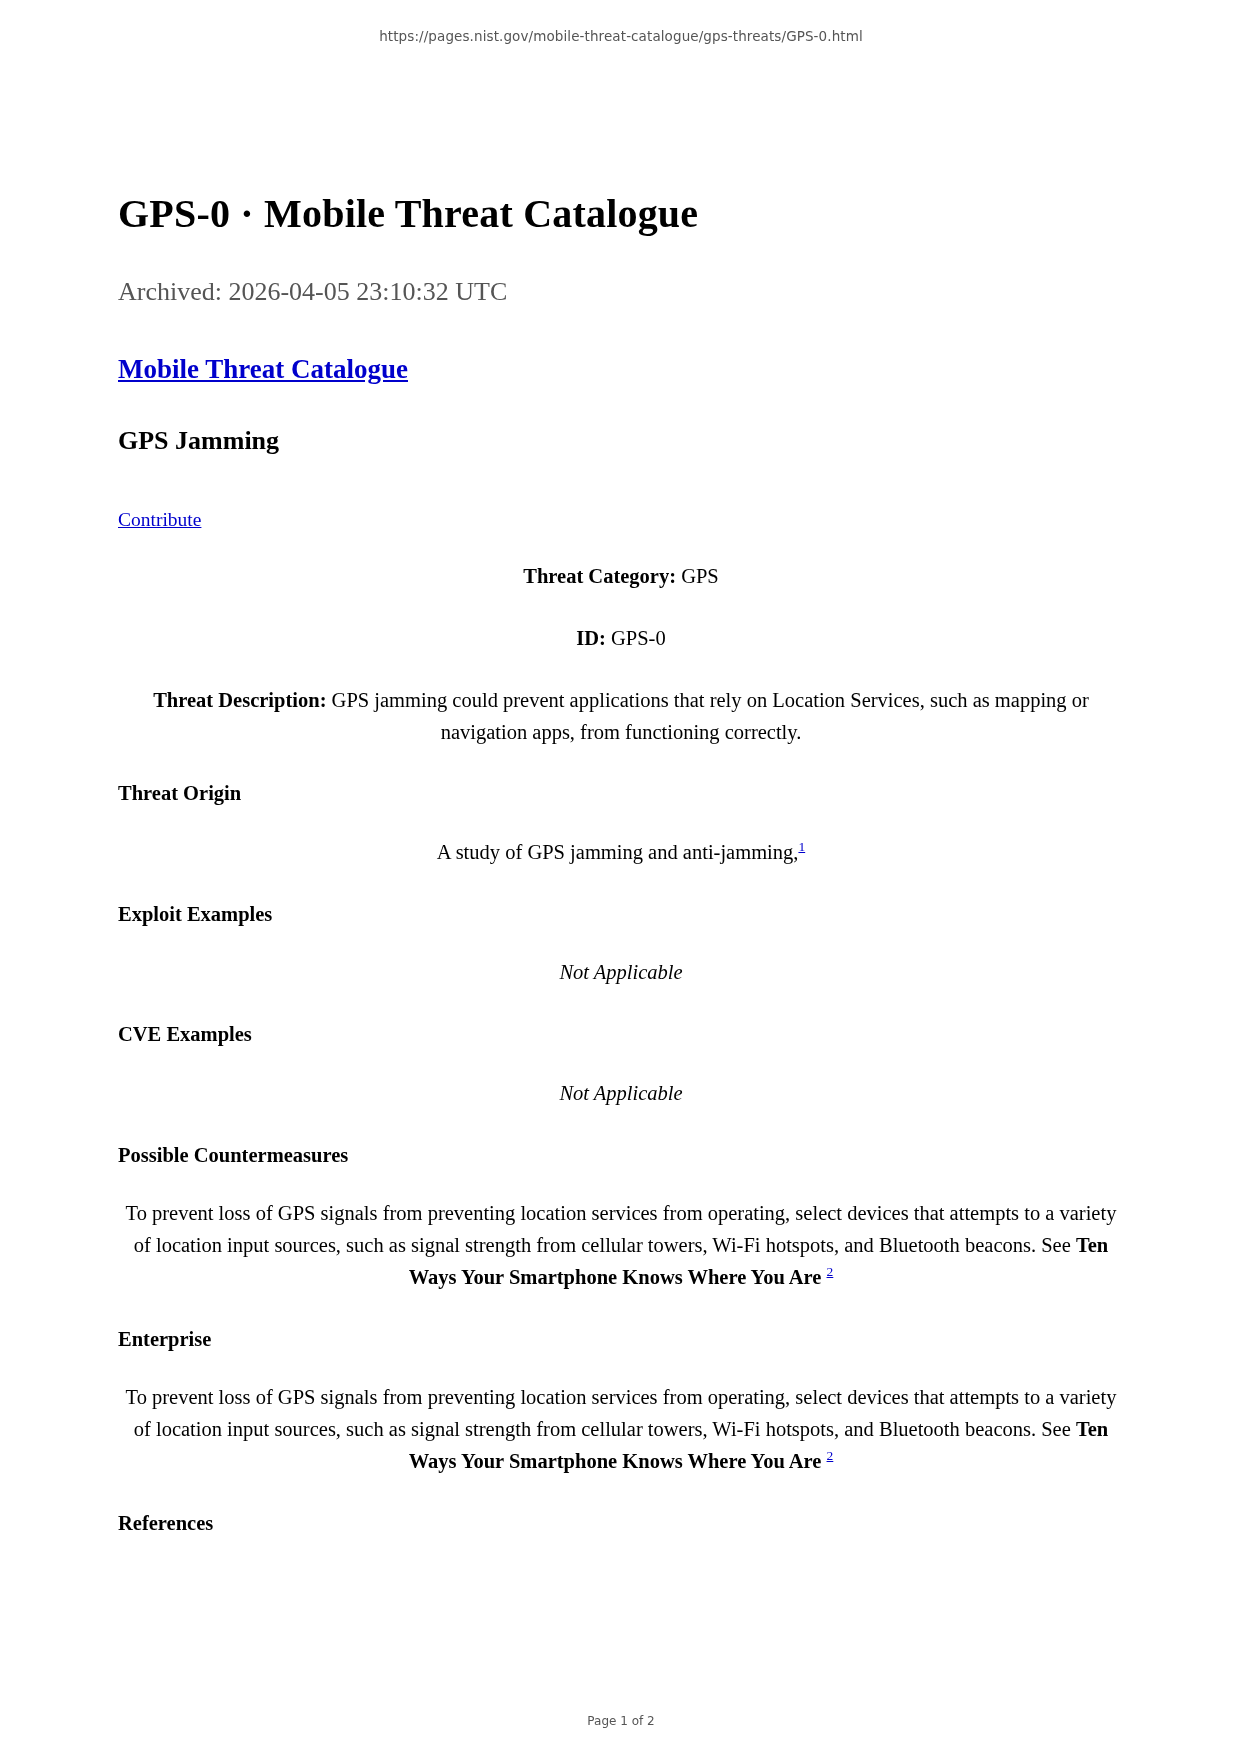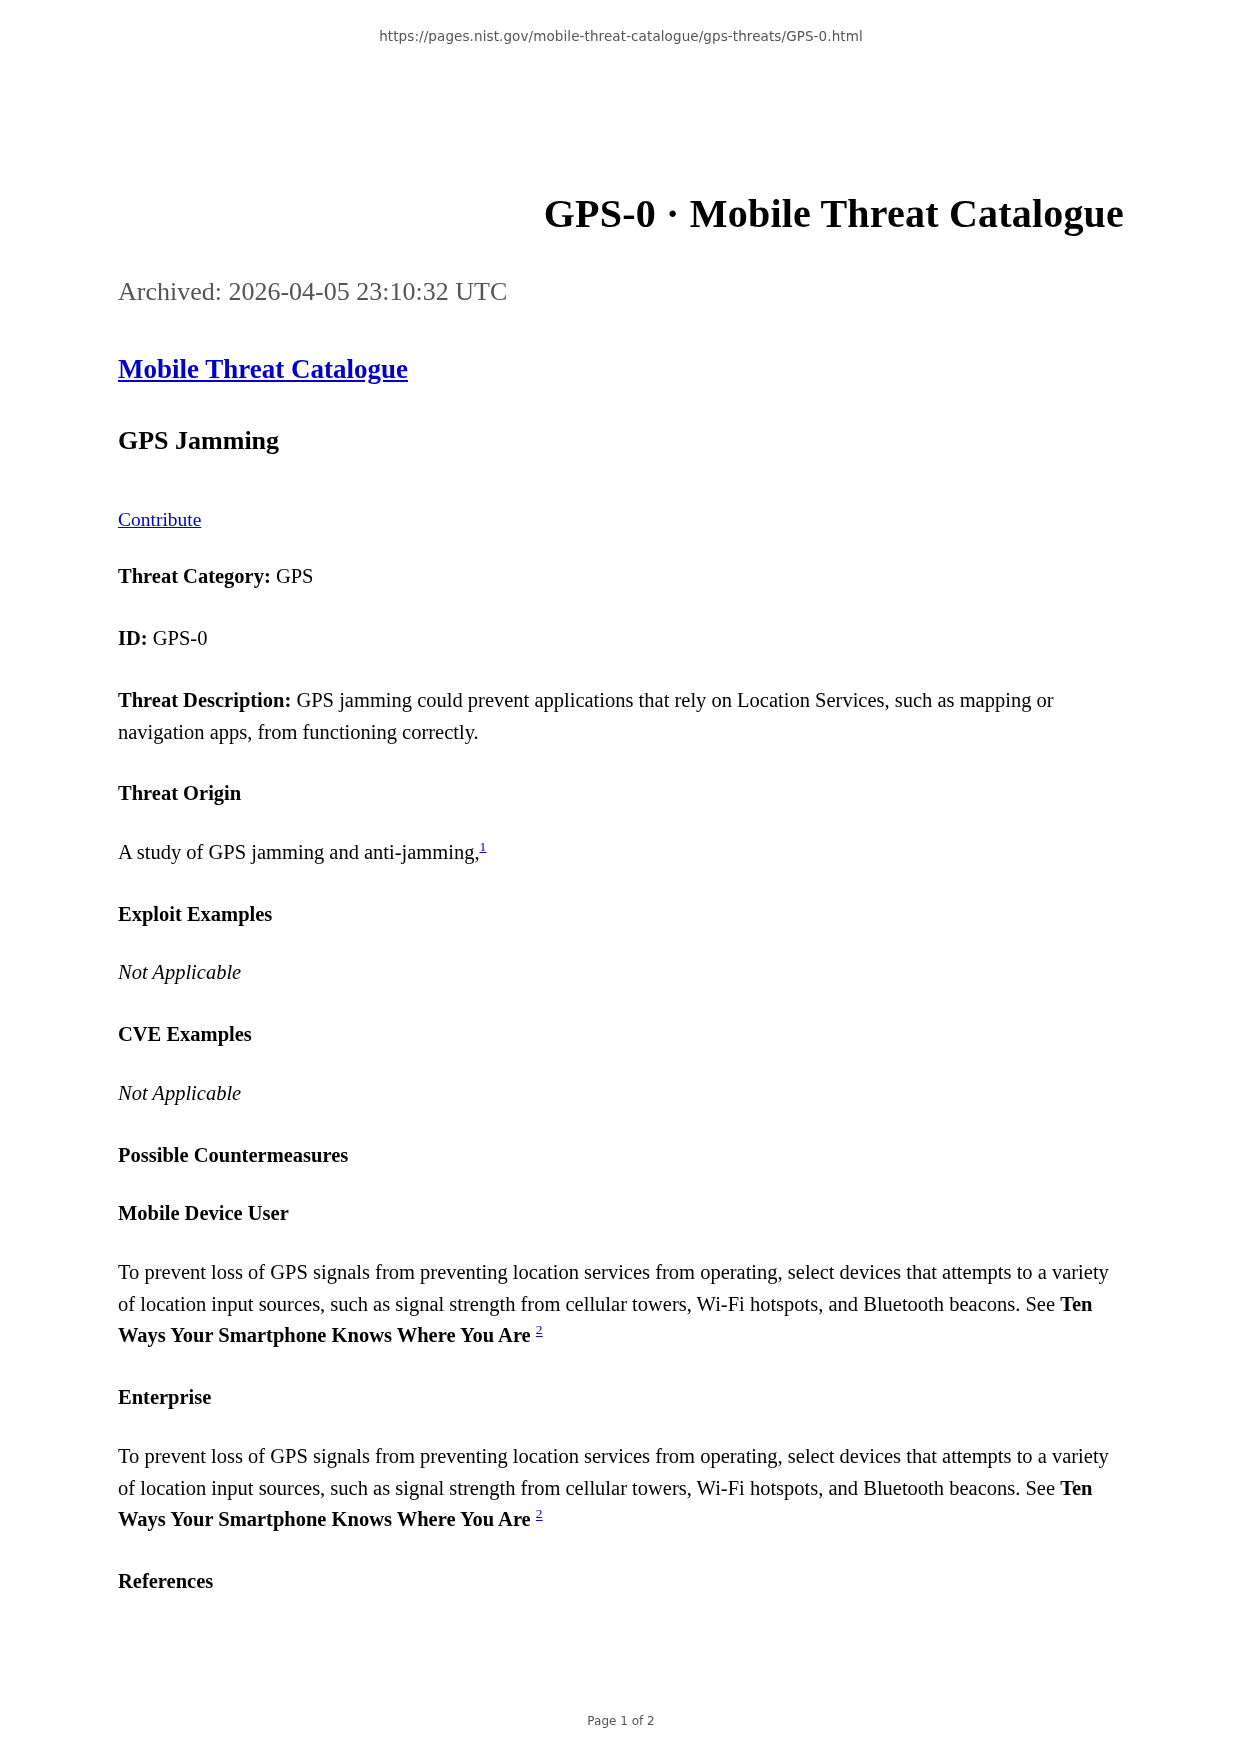--- a/index.html
+++ b/index.html
@@ -47,21 +47,20 @@
     left: 118px;
     width: 1006px;
   }
   h1.doc-title {
     font-family: "Liberation Serif", serif;
     font-size: 40px;
     font-weight: bold;
     margin: 0 0 0 0;
     letter-spacing: 0.2px;
     line-height: 1.2;
-    text-align: right;
   }
   .archived {
     font-size: 26px;
     color: #555555;
     margin-top: 37px;
     line-height: 1.3;
   }
   .mtc-link {
     display: block;
     margin-top: 44px;
@@ -81,20 +80,21 @@
     display: block;
     margin-top: 53px;
     font-size: 19.5px;
     color: #0000cc;
     text-decoration: underline;
   }
   p.para {
     font-size: 20.5px;
     line-height: 1.55;
     margin: 30px 0 0 0;
+    text-align: center;
   }
   .bold {
     font-weight: bold;
   }
   .italic {
     font-style: italic;
   }
   h3.sub-heading {
     font-size: 20.5px;
     font-weight: bold;
@@ -157,21 +157,20 @@
     <h3 class="sub-heading">Exploit Examples</h3>
 
     <p class="para italic">Not Applicable</p>
 
     <h3 class="sub-heading">CVE Examples</h3>
 
     <p class="para italic">Not Applicable</p>
 
     <h3 class="sub-heading">Possible Countermeasures</h3>
 
-    <h3 class="sub-heading">Mobile Device User</h3>
 
     <p class="para">
       <span>To prevent loss of GPS signals from preventing location services from operating, select devices that attempts to a variety of location input sources, such as signal strength from cellular towers, Wi-Fi hotspots, and Bluetooth beacons. See </span><span class="bold">Ten Ways Your Smartphone Knows Where You Are</span> <sup class="ref"><a href="#">2</a></sup>
     </p>
 
     <h3 class="sub-heading">Enterprise</h3>
 
     <p class="para">
       <span>To prevent loss of GPS signals from preventing location services from operating, select devices that attempts to a variety of location input sources, such as signal strength from cellular towers, Wi-Fi hotspots, and Bluetooth beacons. See </span><span class="bold">Ten Ways Your Smartphone Knows Where You Are</span> <sup class="ref"><a href="#">2</a></sup>
     </p>

